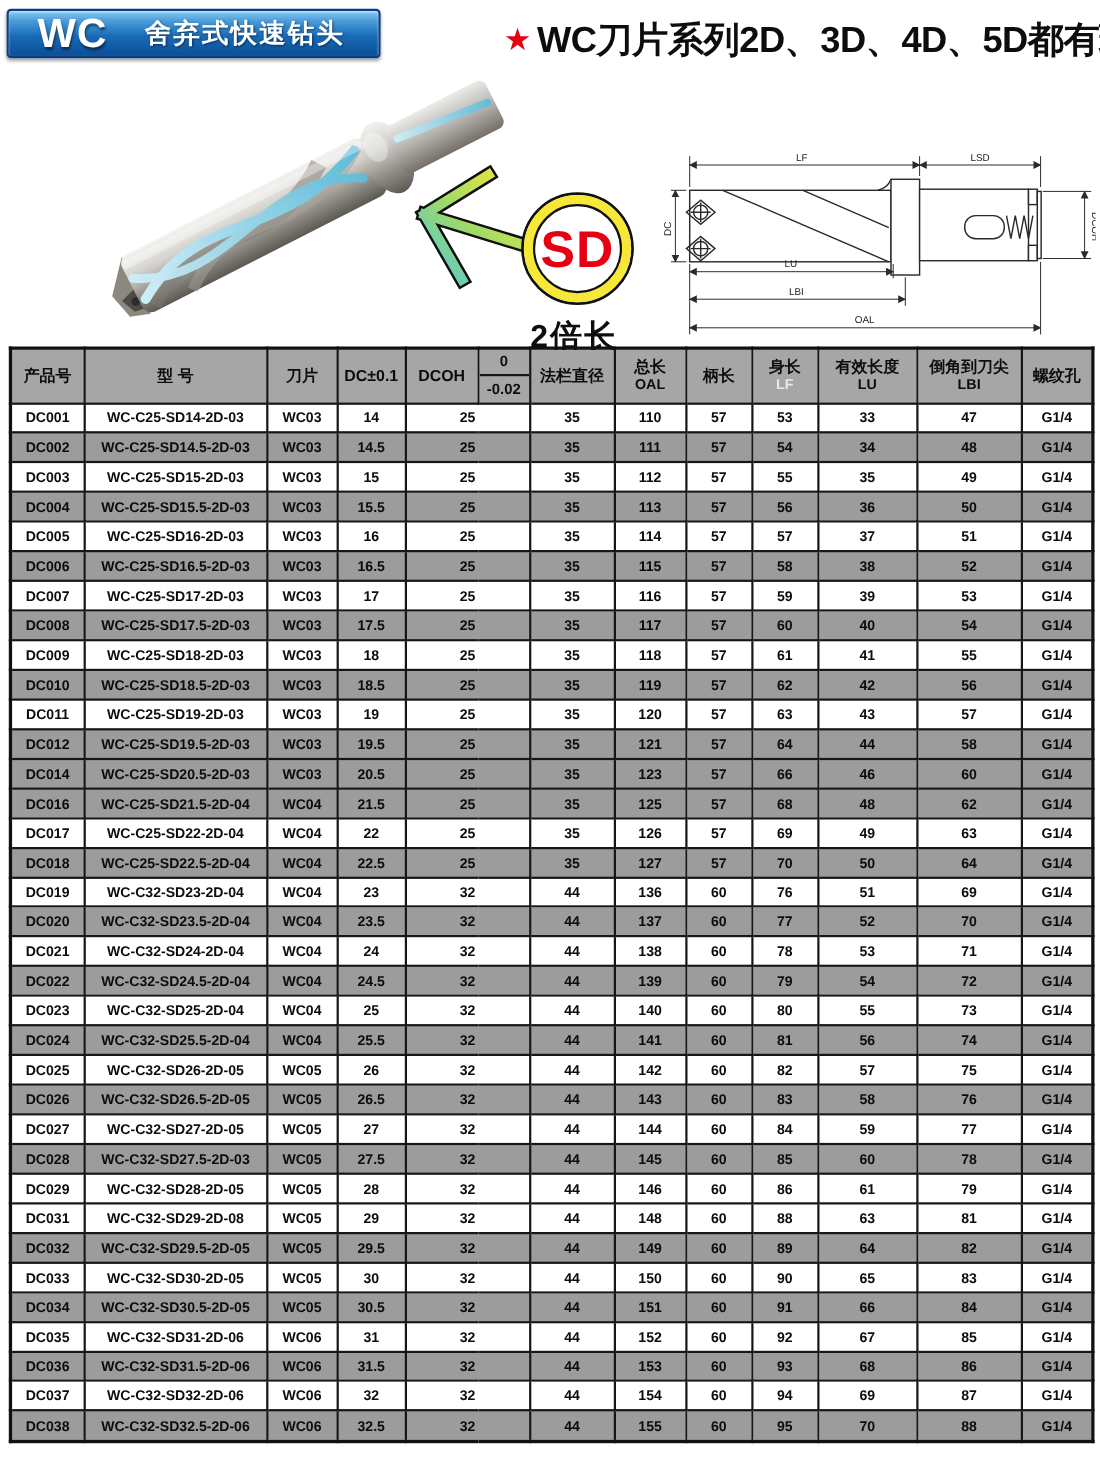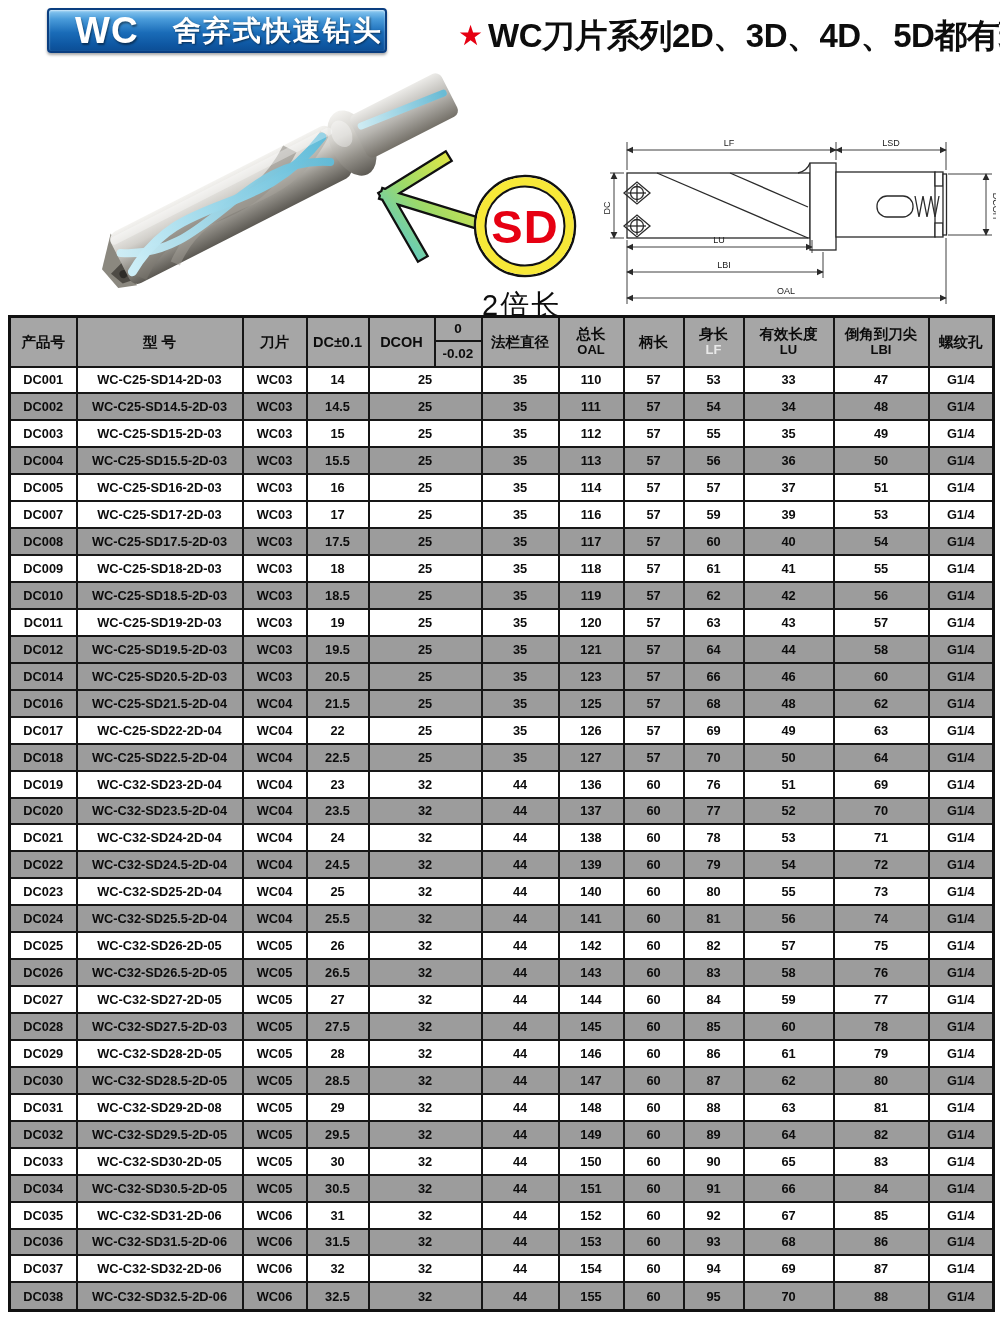--- a/index.html
+++ b/index.html
@@ -9,44 +9,44 @@
     background:#ffffff; overflow:hidden;
     font-family:"Liberation Sans", sans-serif; color:#111;
   }
 
   
   .banner {
     position:absolute; left:6px; top:8px; width:340px; height:45px;
     border:2px solid #0a3e80; border-radius:4px;
     background:linear-gradient(180deg,#8ccaf2 0%,#4a9cda 22%,#1a6cb8 55%,#0e57a2 85%,#0c4e95 100%);
     box-shadow:0 2px 3px rgba(0,0,0,.35), inset 0 1px 2px rgba(255,255,255,.6);
-    display:flex; align-items:center;margin-left:41px;
+    display:flex; align-items:center;
   }
   .banner .wc {
     margin-left:26px; font-size:37px; font-weight:bold; color:#fff;
     text-shadow:1px 2px 2px rgba(0,0,0,.45); letter-spacing:1px; line-height:1;
   }
   .banner .sub {
-    margin-left:34px; font-size:28px; font-weight:bold; color:#fff;
+    margin-left:34px; font-size:24px; font-weight:bold; color:#fff;
     letter-spacing:2px; text-shadow:1px 1px 2px rgba(0,0,0,.5); line-height:1;
   }
 
   
   .promo {
     position:absolute; left:458px; top:18px; height:36px;
     display:flex; align-items:center; white-space:nowrap;
   }
   .promo .star { color:#e60012; font-size:28px; line-height:1; margin-right:5px; }
   .promo .txt { font-size:33px; font-weight:bold; color:#0d0d0d; letter-spacing:-0.5px; }
 
   
   .drill-img { position:absolute; left:66px; top:58px; width:424px; height:250px; }
   .callout   { position:absolute; left:368px; top:138px; width:226px; height:166px; }
   .caption   {
-    position:absolute; left:482px; top:286px; font-size:29px; font-weight:normal;
+    position:absolute; left:482px; top:286px; font-size:29px; font-weight:bold;
     letter-spacing:2px; color:#0d0d0d;
   }
   .diagram { position:absolute; left:602px; top:126px; width:394px; height:198px; }
   .diagram text { font-family:"Liberation Sans", sans-serif; font-size:9px; fill:#222; }
 
   
   table.spec {
     position:absolute; left:8px; top:315px; width:984px; height:997px;
     border-collapse:collapse; table-layout:fixed;
     font-weight:bold; text-align:center; border:3px solid #111;
@@ -327,20 +327,34 @@
           <td>16</td>
           <td colspan="2">25</td>
           <td>35</td>
           <td>114</td>
           <td>57</td>
           <td>57</td>
           <td>37</td>
           <td>51</td>
           <td>G1/4</td>
         </tr>
+        <tr class="even">
+          <td>DC006</td>
+          <td>WC-C25-SD16.5-2D-03</td>
+          <td>WC03</td>
+          <td>16.5</td>
+          <td colspan="2">25</td>
+          <td>35</td>
+          <td>115</td>
+          <td>57</td>
+          <td>58</td>
+          <td>38</td>
+          <td>52</td>
+          <td>G1/4</td>
+        </tr>
         <tr class="odd">
           <td>DC007</td>
           <td>WC-C25-SD17-2D-03</td>
           <td>WC03</td>
           <td>17</td>
           <td colspan="2">25</td>
           <td>35</td>
           <td>116</td>
           <td>57</td>
           <td>59</td>
@@ -619,34 +633,20 @@
           <td>WC-C32-SD28-2D-05</td>
           <td>WC05</td>
           <td>28</td>
           <td colspan="2">32</td>
           <td>44</td>
           <td>146</td>
           <td>60</td>
           <td>86</td>
           <td>61</td>
           <td>79</td>
-          <td>G1/4</td>
-        </tr>
-        <tr class="even">
-          <td>DC030</td>
-          <td>WC-C32-SD28.5-2D-05</td>
-          <td>WC05</td>
-          <td>28.5</td>
-          <td colspan="2">32</td>
-          <td>44</td>
-          <td>147</td>
-          <td>60</td>
-          <td>87</td>
-          <td>62</td>
-          <td>80</td>
           <td>G1/4</td>
         </tr>
         <tr class="odd">
           <td>DC031</td>
           <td>WC-C32-SD29-2D-08</td>
           <td>WC05</td>
           <td>29</td>
           <td colspan="2">32</td>
           <td>44</td>
           <td>148</td>

